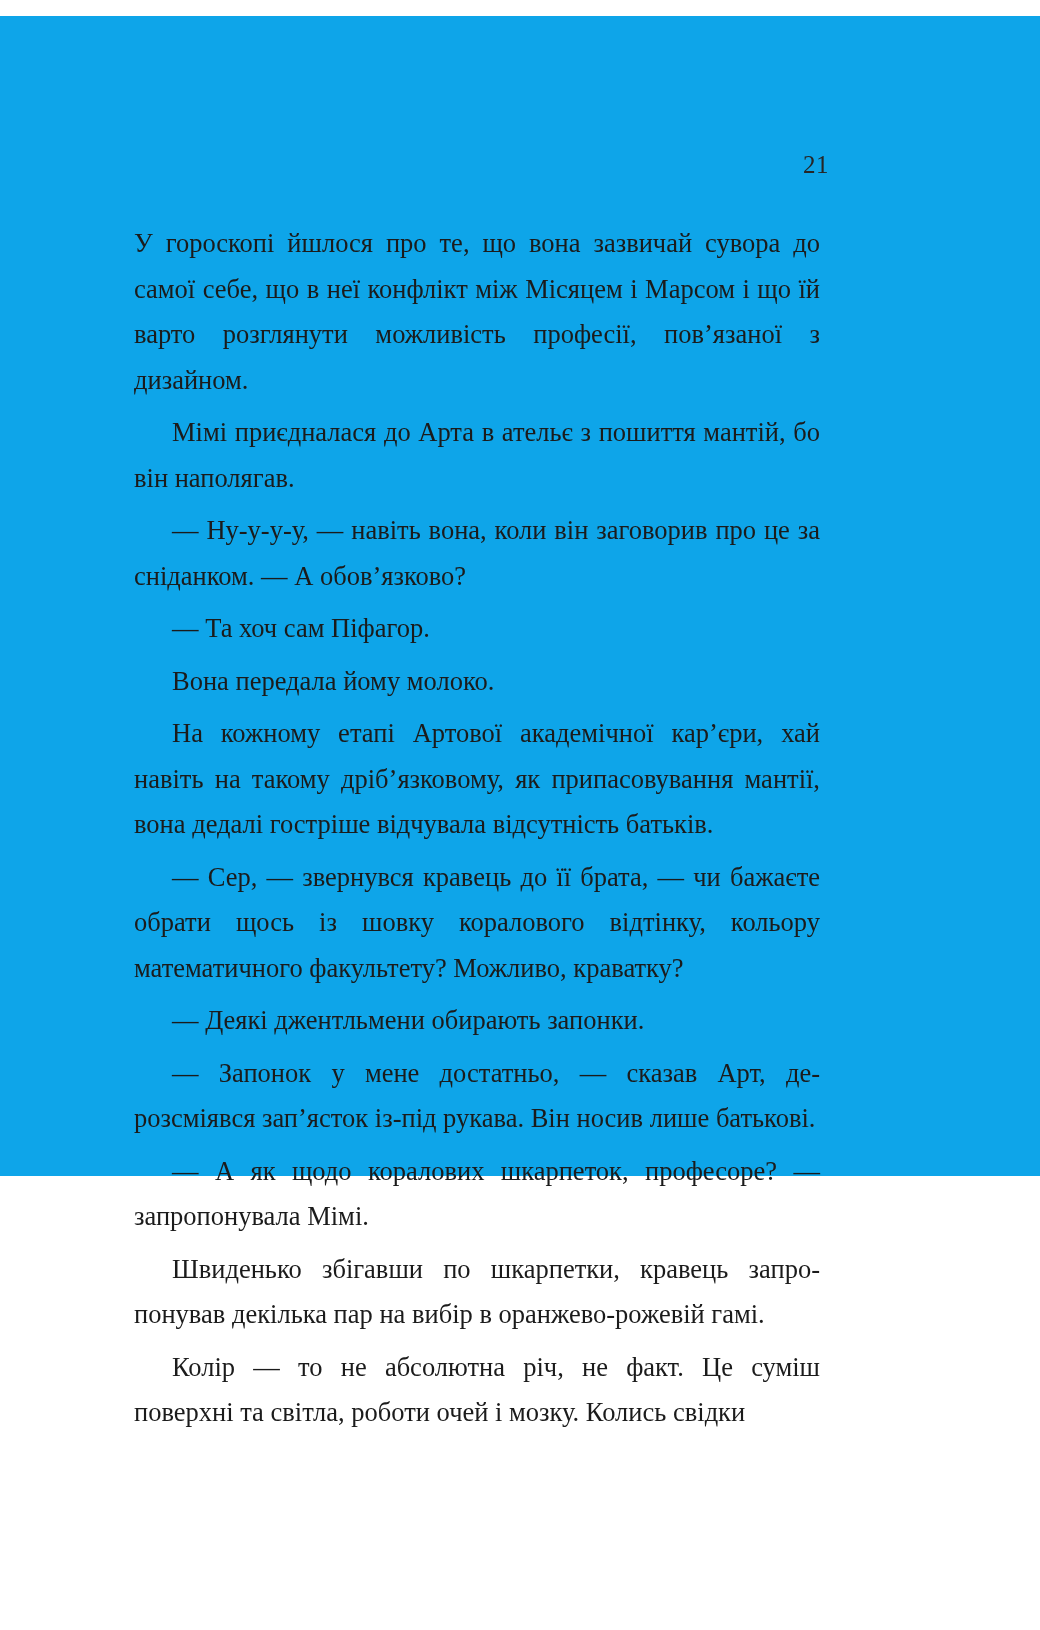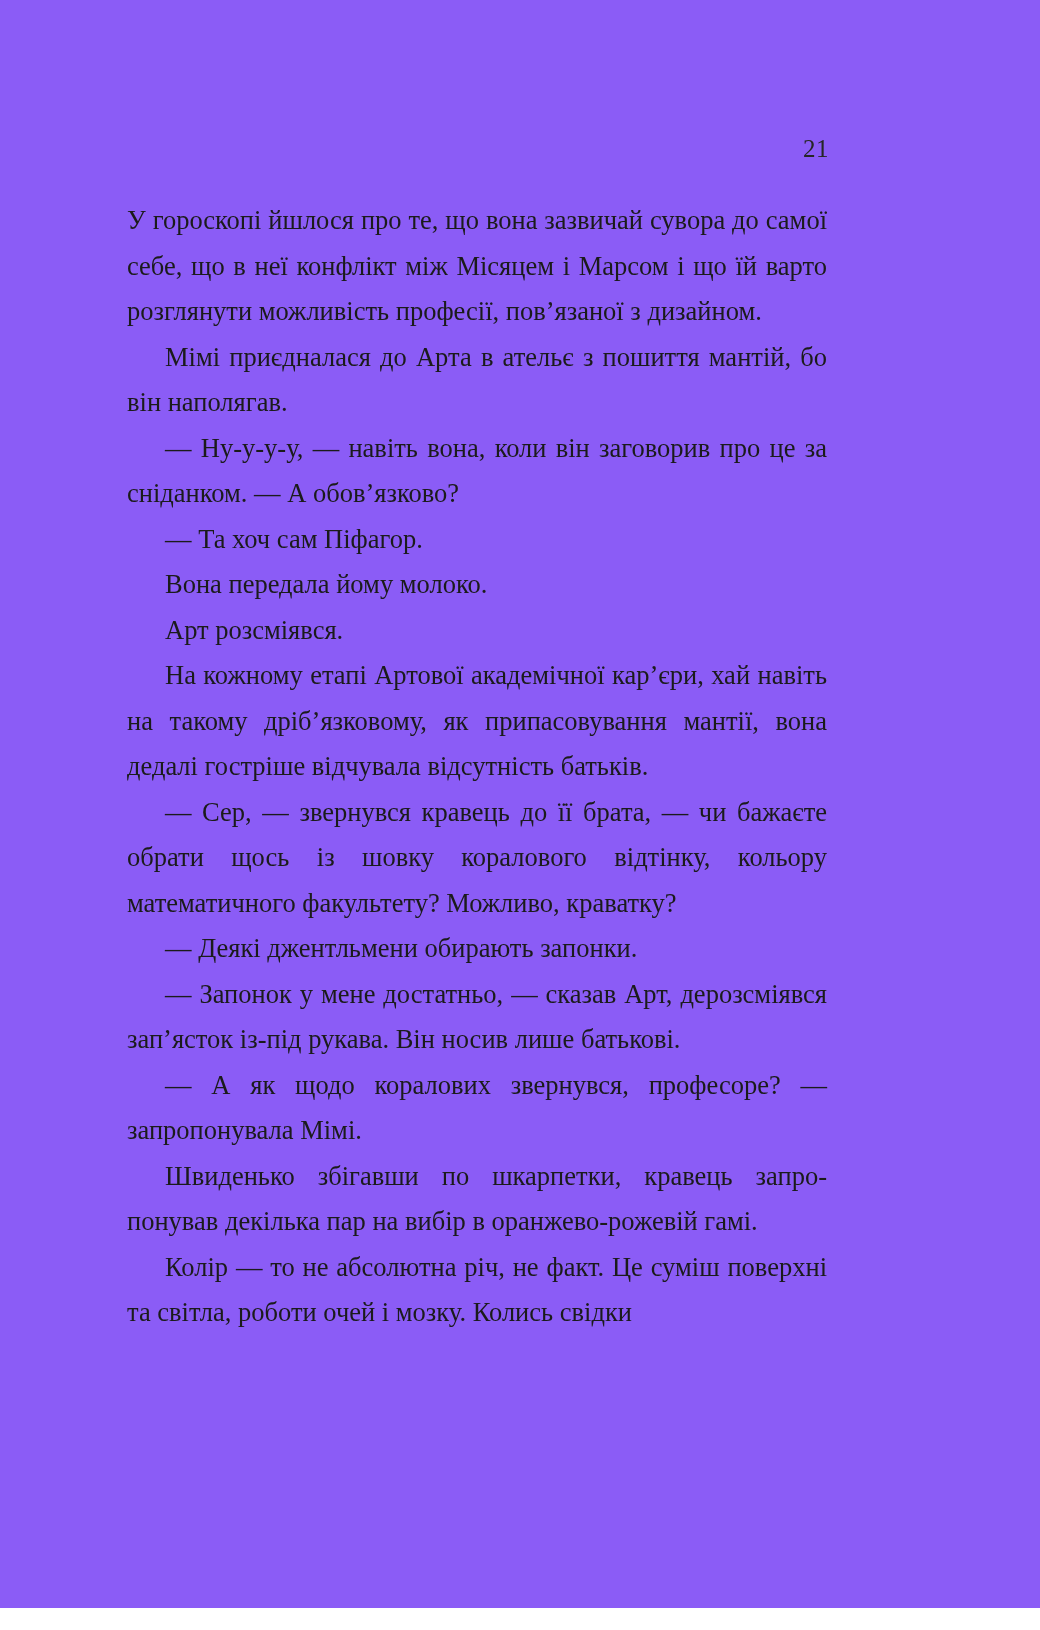--- a/index.html
+++ b/index.html
@@ -11,42 +11,42 @@
     width: 1040px;
     height: 1630px;
     font-family: "Liberation Serif", "DejaVu Serif", serif;
     color: #1a1a1a;
     position: relative;
     overflow: hidden;
   }
   .page {
     position: absolute;
     left: 0;
-    top: 0;
+    top: 16px;
     width: 1040px;
-    height: 1608px;
-    background: #8b5cf6;
+    height: 1160px;
+    background: #0ea5e9;
   }
   .page-number {
     position: absolute;
     right: 211px;
     top: 136px;
     font-size: 25px;
     line-height: 1;
     color: #262626;
     letter-spacing: 0.5px;
   }
   .text-block {
     position: absolute;
     left: 127px;
     top: 198px;
     width: 700px;
   }
   p {
-    margin: 0;
+    margin: 7px;
     font-size: 26.5px;
     line-height: 45.5px;
     text-align: justify;
     text-justify: inter-word;
     color: #1b1b1b;
     hyphens: manual;
   }
   p.indent {
     text-indent: 38px;
   }
@@ -61,23 +61,22 @@
 
   <div class="page-number">21</div>
 
   <div class="text-block">
 
     <p class="noindent">У гороскопі йшлося про те, що вона зазвичай сувора до самої себе, що в неї конфлікт між Місяцем і Марсом і що їй варто розглянути можливість професії, пов’я­заної з дизайном.</p>
     <p class="indent">Мімі приєдналася до Арта в ательє з пошиття ман­тій, бо він наполягав.</p>
     <p class="indent">— Ну-у-у-у, — навіть вона, коли він заговорив про це за сніданком. — А обов’язково?</p>
     <p class="indent">— Та хоч сам Піфагор.</p>
     <p class="indent">Вона передала йому молоко.</p>
-    <p class="indent">Арт розсміявся.</p>
     <p class="indent">На кожному етапі Артової академічної кар’єри, хай навіть на такому дріб’язковому, як припасовування ман­тії, вона дедалі гостріше відчувала відсутність батьків.</p>
     <p class="indent">— Сер, — звернувся кравець до її брата, — чи ба­жаєте обрати щось із шовку коралового відтінку, кольо­ру математичного факультету? Можливо, краватку?</p>
     <p class="indent">— Деякі джентльмени обирають запонки.</p>
     <p class="indent">— Запонок у мене достатньо, — сказав Арт, де­розсміявся зап’ясток із-під рукава. Він носив лише батькові.</p>
-    <p class="indent">— А як щодо коралових звернувся, професоре? — запропонувала Мімі.</p>
+    <p class="indent">— А як щодо коралових шкарпеток, професоре? — запропонувала Мімі.</p>
     <p class="indent">Швиденько збігавши по шкарпетки, кравець запро­понував декілька пар на вибір в оранжево-рожевій гамі.</p>
     <p class="indent">Колір — то не абсолютна річ, не факт. Це суміш поверхні та світла, роботи очей і мозку. Колись свідки</p>
 
   </div>
 </div>
 
 </body></html>

